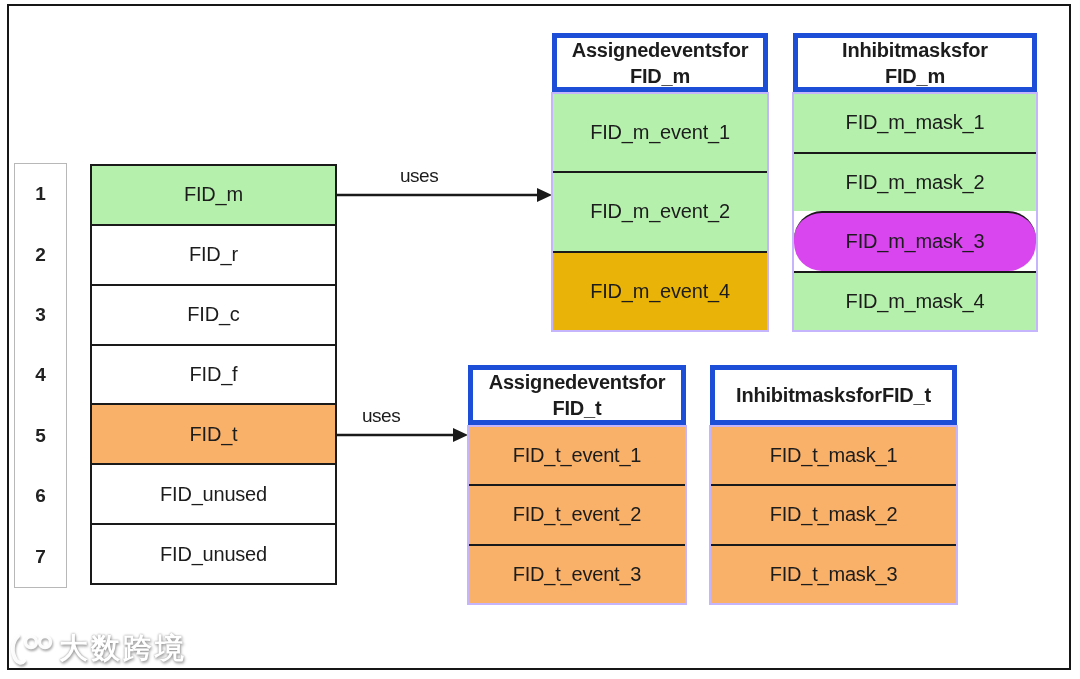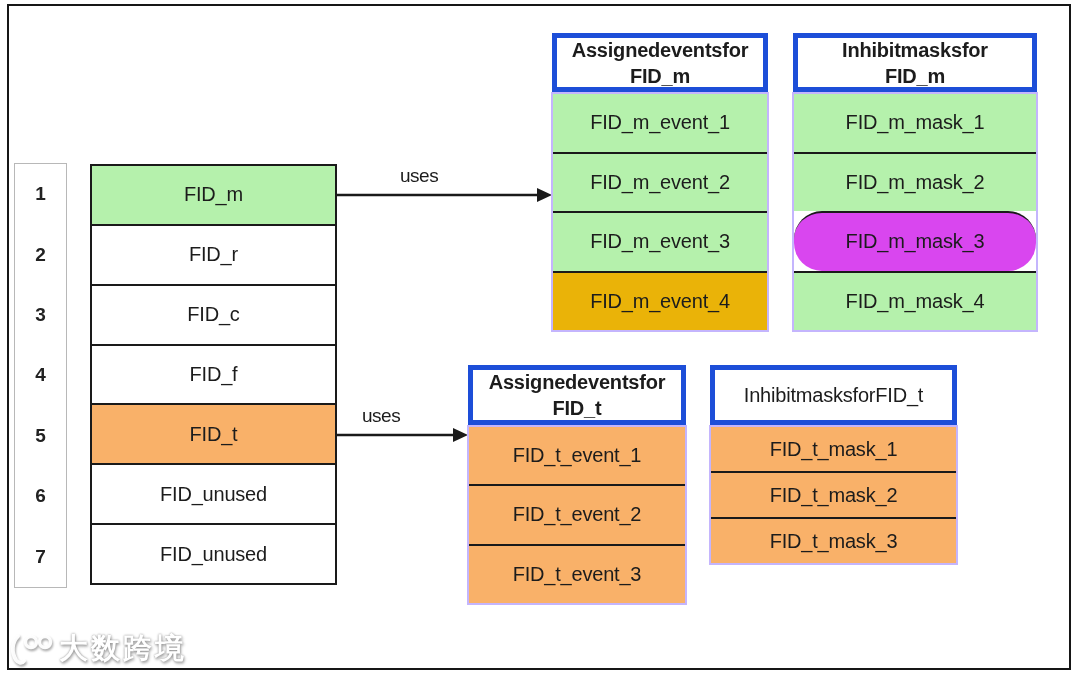--- a/index.html
+++ b/index.html
@@ -14,21 +14,21 @@
 
   .fid-stack { position:absolute; left:90px; top:164px; width:247px; height:421px;
                border:2px solid #1a1a1a; display:flex; flex-direction:column; background:#fff; }
   .fid-cell { flex:1; display:flex; align-items:center; justify-content:center;
               font-size:20px; letter-spacing:-0.2px; }
   .fid-cell + .fid-cell { border-top:2px solid #1a1a1a; }
 
   .tbl-header { position:absolute; border:5px solid #1d4ed8; background:#fff;
                 display:flex; flex-direction:column; align-items:center; justify-content:center;
                 font-size:20px; font-weight:bold; line-height:26px; letter-spacing:-0.2px; text-align:center; }
-  .tbl-header.light { font-weight:normal; font-size:20px; }
+  .tbl-header.light { font-weight:bold; font-size:20px; }
   .tbl-body { position:absolute; border:2px solid #c4b5fd; display:flex; flex-direction:column; }
   .tbl-cell { flex:1; display:flex; align-items:center; justify-content:center;
               font-size:20px; letter-spacing:-0.2px; }
   .tbl-cell + .tbl-cell { border-top:2px solid #1a1a1a; }
 
   .arrow-svg { position:absolute; }
   .arrow-label { position:absolute; text-align:left; font-size:19px; color:#1c1c1c; letter-spacing:-0.5px; }
 
   .watermark { position:absolute; left:8px; top:629px; display:flex; align-items:center; gap:5px; }
   .wm-text { font-size:29px; font-weight:bold; letter-spacing:3px; color:#ffffff;
@@ -73,21 +73,20 @@
     <polygon points="116,4 131,11 116,18" fill="#1a1a1a"></polygon>
   </svg>
 
   <div class="tbl-header" style="left:552px; top:33px; width:216px; height:59px;">
     <span>Assignedeventsfor</span>
     <span>FID_m</span>
   </div>
   <div class="tbl-body" style="left:551px; top:92px; width:218px; height:240px;">
     <div class="tbl-cell" style="background-color: rgb(181, 241, 172);">FID_m_event_1</div>
     <div class="tbl-cell" style="background-color: rgb(181, 241, 172);">FID_m_event_2</div>
-    <div class="tbl-cell" style="background-color: rgb(181, 241, 172);">FID_m_event_3</div>
     <div class="tbl-cell" style="background-color: #eab308;">FID_m_event_4</div>
   </div>
 
   <div class="tbl-header" style="left:793px; top:33px; width:244px; height:59px;">
     <span>Inhibitmasksfor</span>
     <span>FID_m</span>
   </div>
   <div class="tbl-body" style="left:792px; top:92px; width:246px; height:240px;">
     <div class="tbl-cell" style="background-color: rgb(181, 241, 172);">FID_m_mask_1</div>
     <div class="tbl-cell" style="background-color: rgb(181, 241, 172);">FID_m_mask_2</div>
@@ -101,21 +100,21 @@
   </div>
   <div class="tbl-body" style="left:467px; top:425px; width:220px; height:180px;">
     <div class="tbl-cell" style="background-color: rgb(249, 177, 105);">FID_t_event_1</div>
     <div class="tbl-cell" style="background-color: rgb(249, 177, 105);">FID_t_event_2</div>
     <div class="tbl-cell" style="background-color: rgb(249, 177, 105);">FID_t_event_3</div>
   </div>
 
   <div class="tbl-header light" style="left:710px; top:365px; width:247px; height:60px;">
     <span>InhibitmasksforFID_t</span>
   </div>
-  <div class="tbl-body" style="left:709px; top:425px; width:249px; height:140px;">
+  <div class="tbl-body" style="left:709px; top:425px; width:249px; height:180px;">
     <div class="tbl-cell" style="background-color: rgb(249, 177, 105);">FID_t_mask_1</div>
     <div class="tbl-cell" style="background-color: rgb(249, 177, 105);">FID_t_mask_2</div>
     <div class="tbl-cell" style="background-color: rgb(249, 177, 105);">FID_t_mask_3</div>
   </div>
 
   <div class="watermark">
     <svg class="wm-logo" width="46" height="38" viewBox="0 0 46 38">
       <path d="M10 6 C 4 12, 3 22, 8 30 C 10 33, 14 34, 16 31" fill="none" stroke="#ffffff" stroke-width="4" stroke-linecap="round" opacity="0.95"></path>
       <circle cx="23" cy="12" r="5.5" fill="none" stroke="#ffffff" stroke-width="3.5" opacity="0.95"></circle>
       <circle cx="37" cy="12" r="5.5" fill="none" stroke="#ffffff" stroke-width="3.5" opacity="0.95"></circle>

